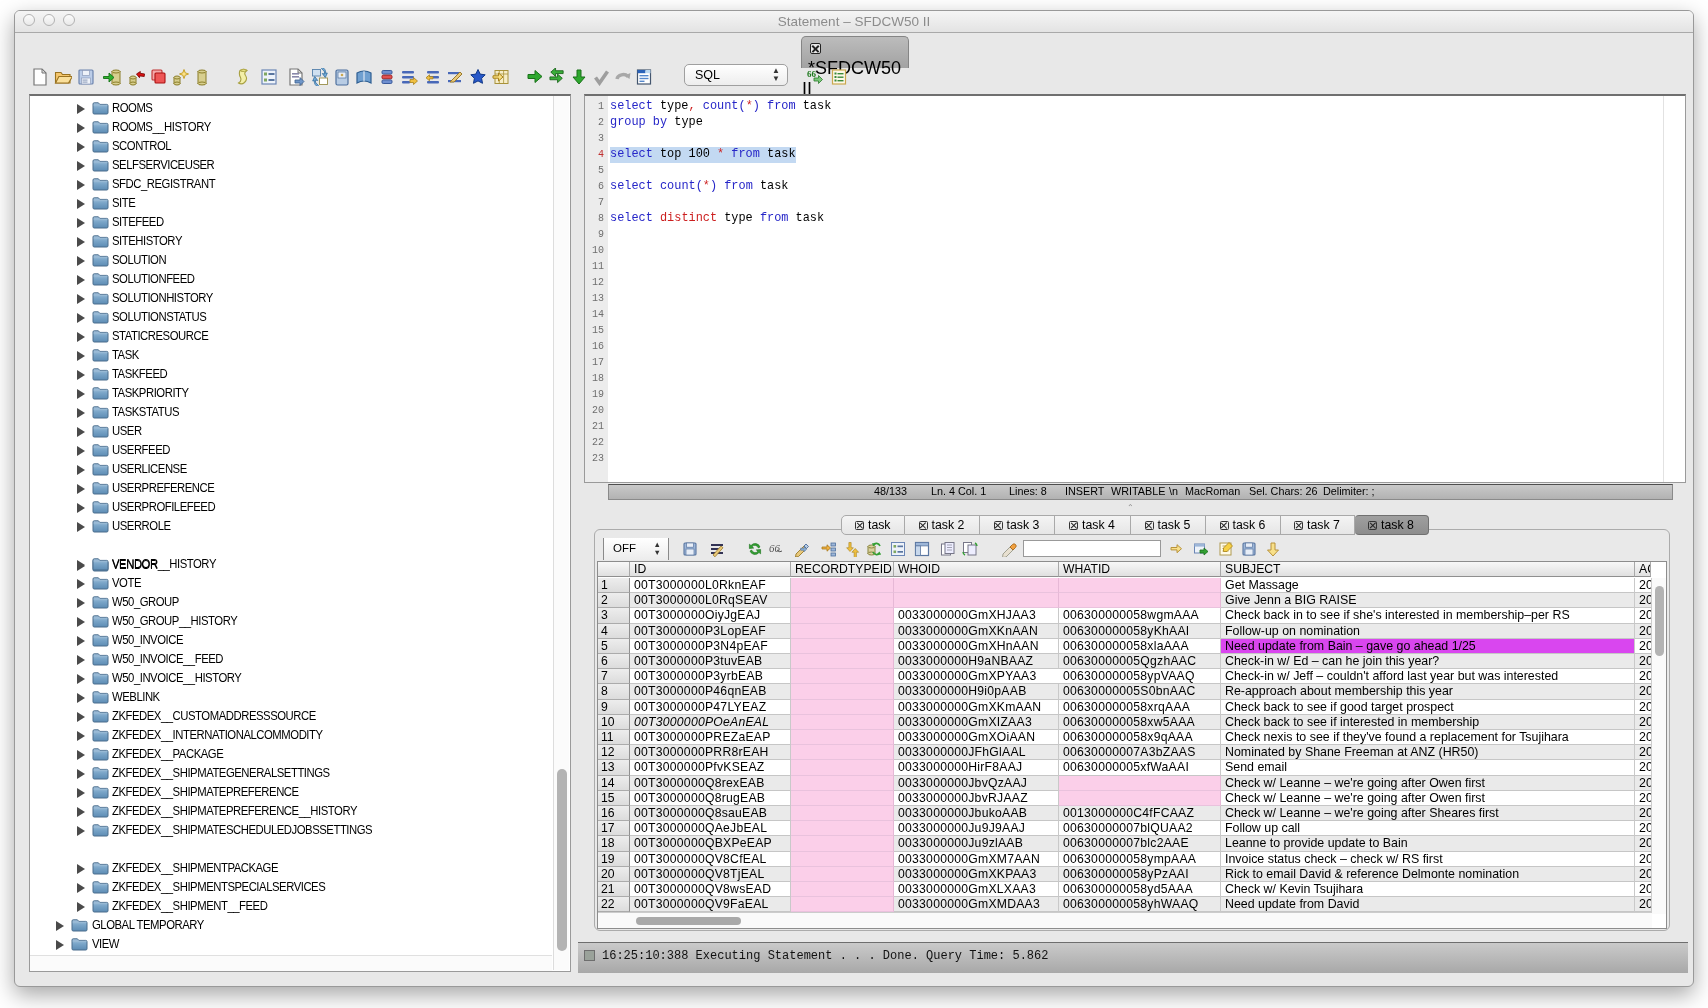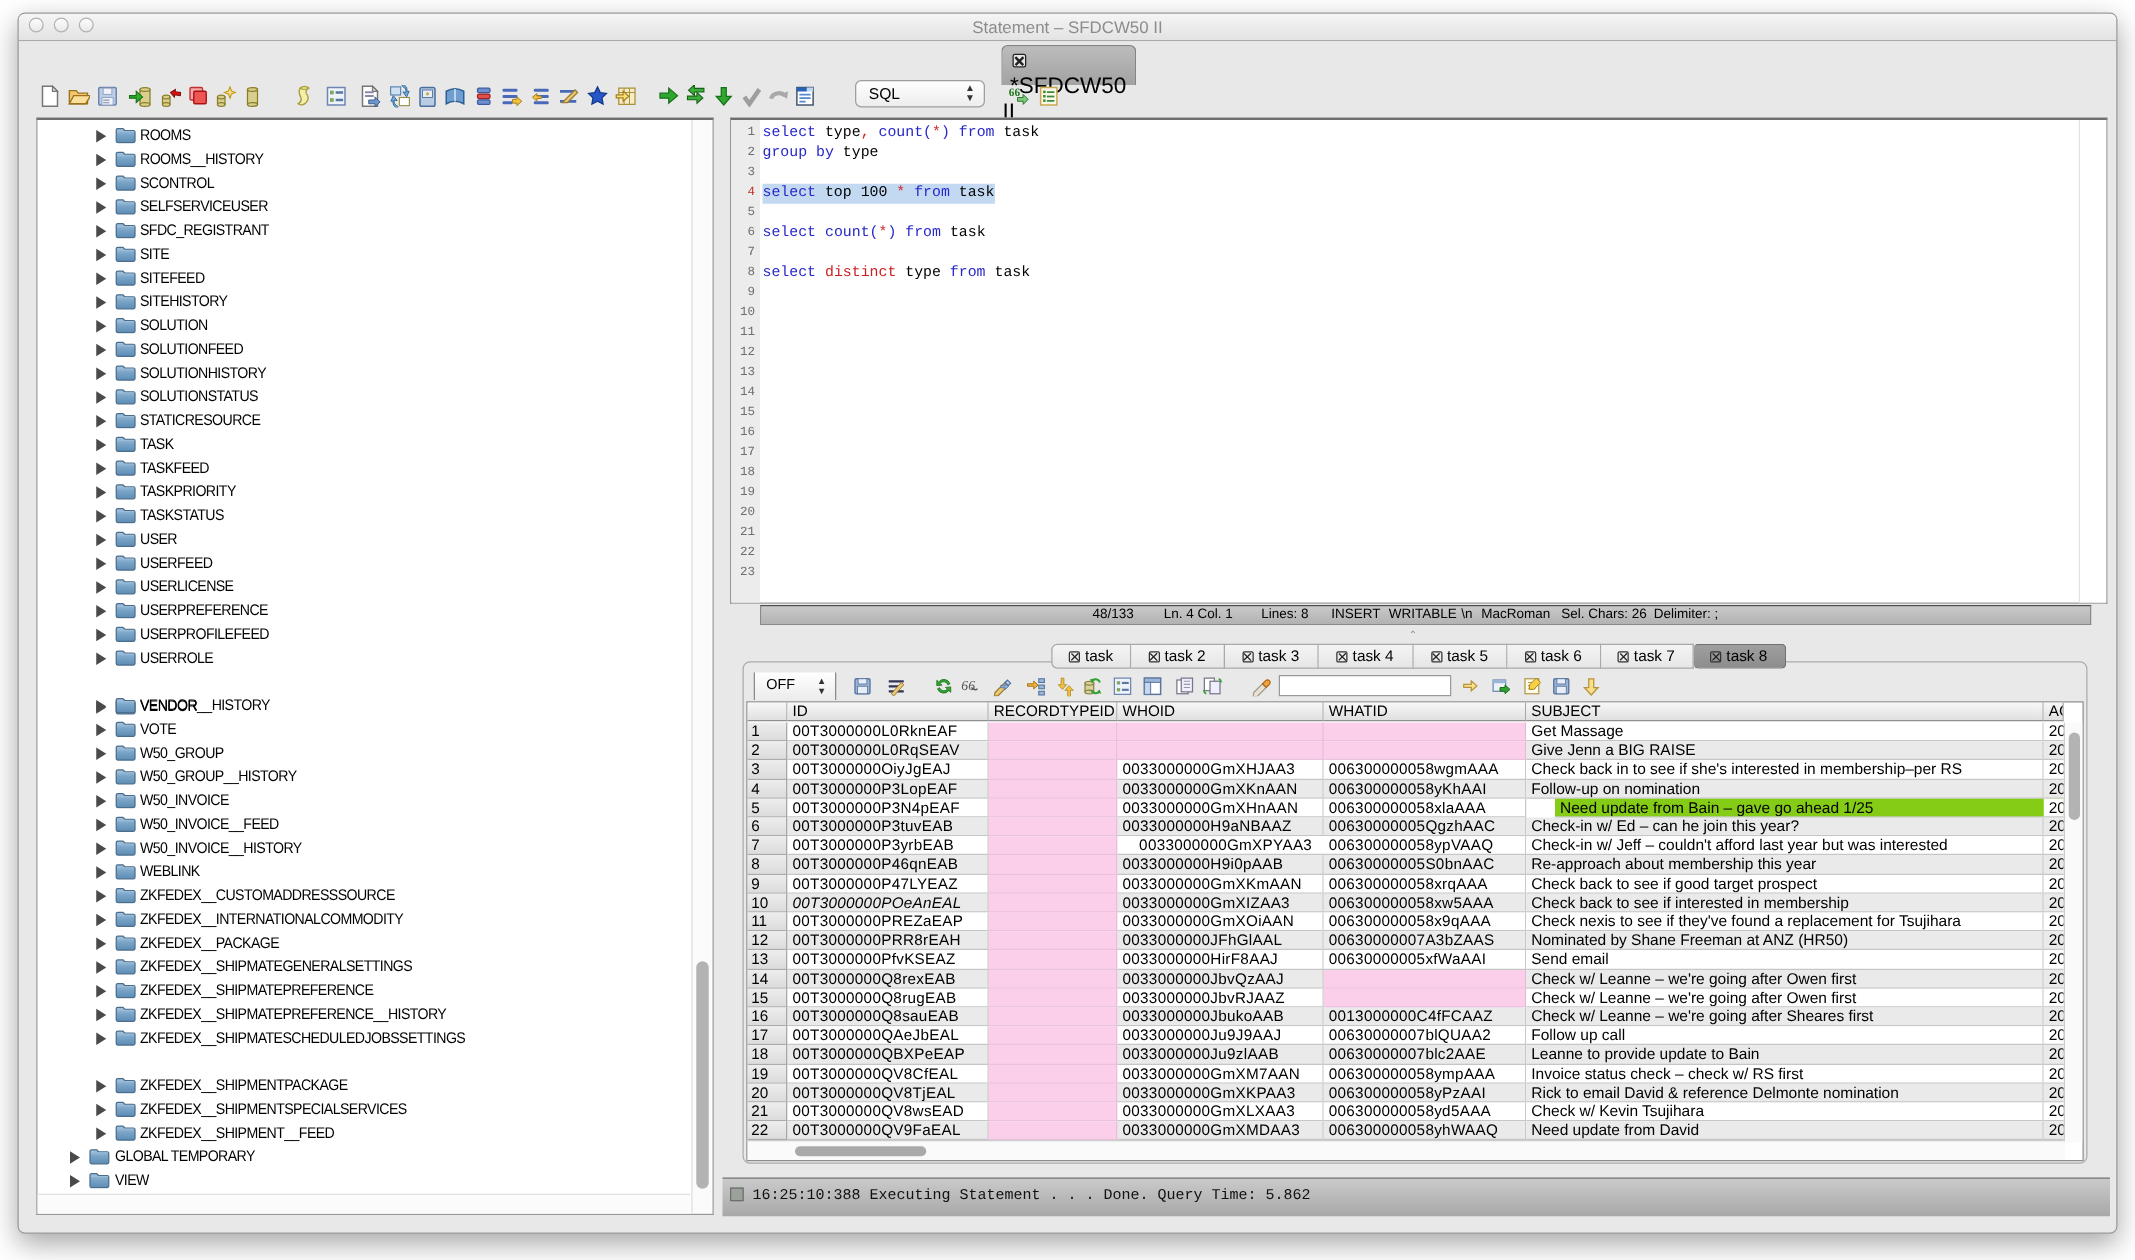--- a/index.html
+++ b/index.html
@@ -878,33 +878,33 @@
 <div class="dc pink" style="left:193px;top:61.599999999999994px;width:103px;"></div>
 <div class="dc idc" style="left:296px;top:61.599999999999994px;width:165px;background:#eaeaea;">0033000000GmXKnAAN</div>
 <div class="dc idc" style="left:461px;top:61.599999999999994px;width:162px;background:#eaeaea;">006300000058yKhAAI</div>
 <div class="dc" style="left:623px;top:61.599999999999994px;width:414px;background:#eaeaea;">Follow-up on nomination</div>
 <div class="dc" style="left:1037px;top:61.599999999999994px;width:16px;background:#eaeaea;border-right:none;">200</div>
 <div class="rn" style="left:0;top:76.8px;">5</div>
 <div class="dc idc" style="left:32px;top:76.8px;width:161px;background:#fff;">00T3000000P3N4pEAF</div>
 <div class="dc pink" style="left:193px;top:76.8px;width:103px;"></div>
 <div class="dc idc" style="left:296px;top:76.8px;width:165px;background:#fff;">0033000000GmXHnAAN</div>
 <div class="dc idc" style="left:461px;top:76.8px;width:162px;background:#fff;">006300000058xlaAAA</div>
-<div class="dc" style="left:646px;top:76.8px;width:414px;background:#84cc16;">Need update from Bain – gave go ahead 1/25</div>
+<div class="dc" style="left:623px;top:76.8px;width:414px;background:#d946ef;">Need update from Bain – gave go ahead 1/25</div>
 <div class="dc" style="left:1037px;top:76.8px;width:16px;background:#fff;border-right:none;">200</div>
 <div class="rn" style="left:0;top:92.0px;">6</div>
 <div class="dc idc" style="left:32px;top:92.0px;width:161px;background:#eaeaea;">00T3000000P3tuvEAB</div>
 <div class="dc pink" style="left:193px;top:92.0px;width:103px;"></div>
 <div class="dc idc" style="left:296px;top:92.0px;width:165px;background:#eaeaea;">0033000000H9aNBAAZ</div>
 <div class="dc idc" style="left:461px;top:92.0px;width:162px;background:#eaeaea;">00630000005QgzhAAC</div>
 <div class="dc" style="left:623px;top:92.0px;width:414px;background:#eaeaea;">Check-in w/ Ed – can he join this year?</div>
 <div class="dc" style="left:1037px;top:92.0px;width:16px;background:#eaeaea;border-right:none;">200</div>
 <div class="rn" style="left:0;top:107.19999999999999px;">7</div>
 <div class="dc idc" style="left:32px;top:107.19999999999999px;width:161px;background:#fff;">00T3000000P3yrbEAB</div>
 <div class="dc pink" style="left:193px;top:107.19999999999999px;width:103px;"></div>
-<div class="dc idc" style="left:296px;top:107.19999999999999px;width:170px;background:#fff;text-align:center;">0033000000GmXPYAA3</div>
+<div class="dc idc" style="left:296px;top:107.19999999999999px;width:197px;background:#fff;">0033000000GmXPYAA3</div>
 <div class="dc idc" style="left:461px;top:107.19999999999999px;width:162px;background:#fff;">006300000058ypVAAQ</div>
 <div class="dc" style="left:623px;top:107.19999999999999px;width:414px;background:#fff;">Check-in w/ Jeff – couldn't afford last year but was interested</div>
 <div class="dc" style="left:1037px;top:107.19999999999999px;width:16px;background:#fff;border-right:none;">200</div>
 <div class="rn" style="left:0;top:122.39999999999999px;">8</div>
 <div class="dc idc" style="left:32px;top:122.39999999999999px;width:161px;background:#eaeaea;">00T3000000P46qnEAB</div>
 <div class="dc pink" style="left:193px;top:122.39999999999999px;width:103px;"></div>
 <div class="dc idc" style="left:296px;top:122.39999999999999px;width:165px;background:#eaeaea;">0033000000H9i0pAAB</div>
 <div class="dc idc" style="left:461px;top:122.39999999999999px;width:162px;background:#eaeaea;">00630000005S0bnAAC</div>
 <div class="dc" style="left:623px;top:122.39999999999999px;width:414px;background:#eaeaea;">Re-approach about membership this year</div>
 <div class="dc" style="left:1037px;top:122.39999999999999px;width:16px;background:#eaeaea;border-right:none;">200</div>

